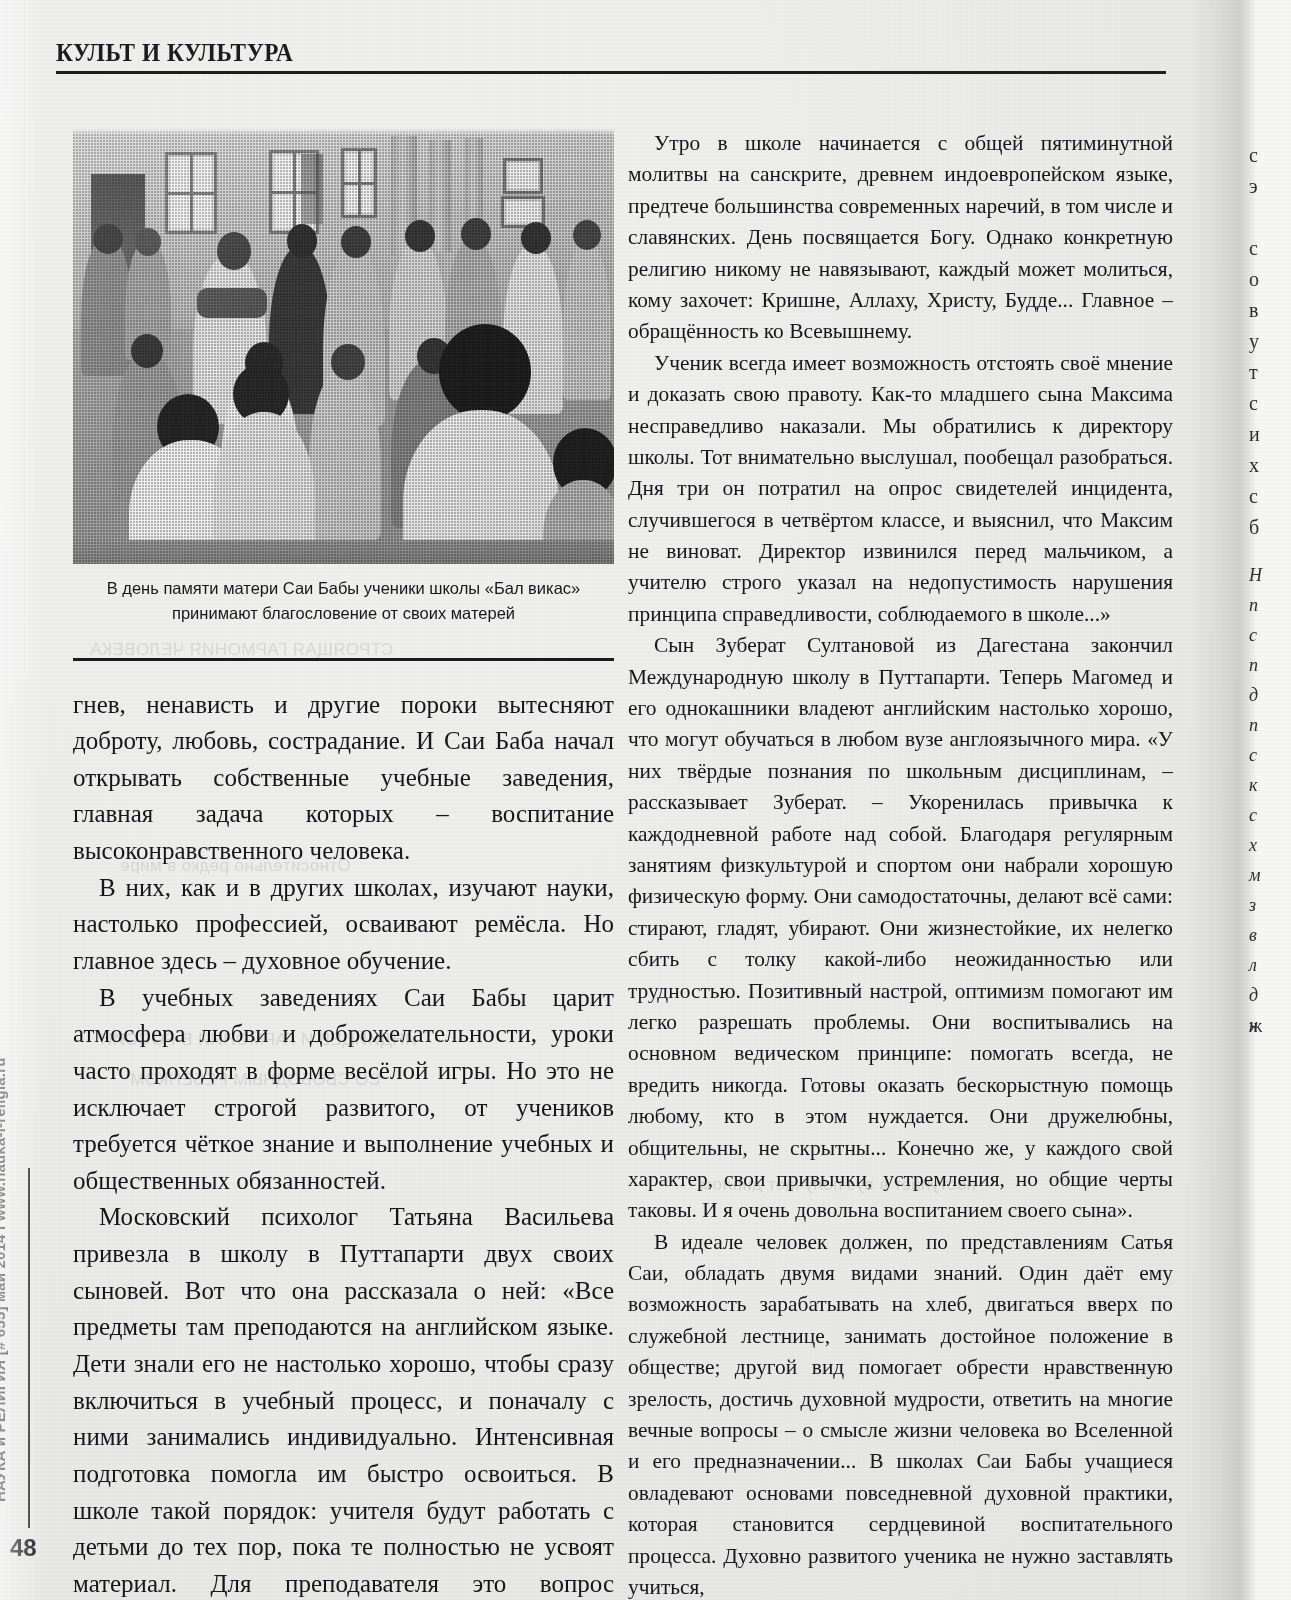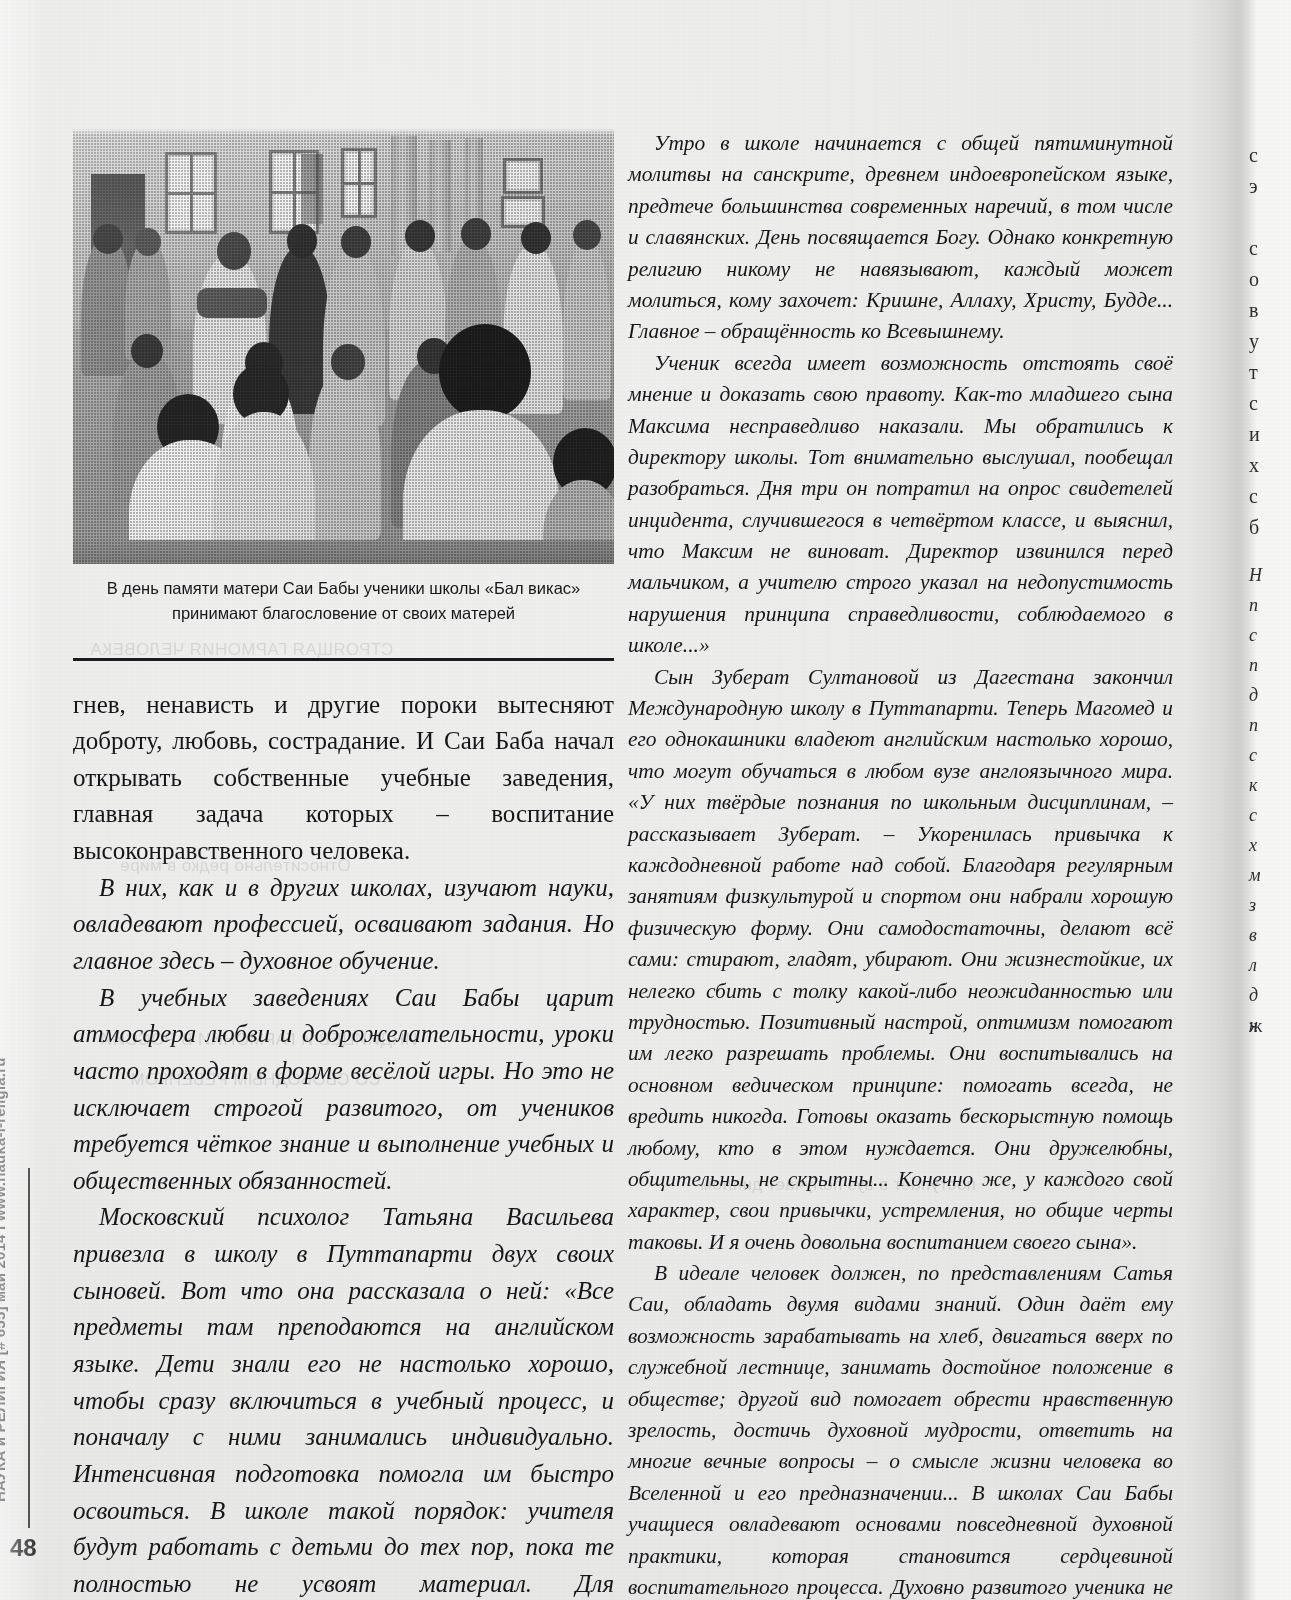--- a/index.html
+++ b/index.html
@@ -179,21 +179,21 @@
   p.body {
     margin: 0;
     font-size: 25px;
     line-height: 1.466;
     text-align: justify;
     text-justify: inter-word;
     hyphens: auto;
     color: #15151a;
   }
   p.body + p.body { margin-top: 0; }
-  p.indent { text-indent: 26px; font-style: italic; }
+  p.indent { text-indent: 26px; }
   p.gap { margin-top: 20px; }
 
   .col-right p.body { font-size: 21.4px; line-height: 1.467; }
 
   
   .side-imprint {
     position: absolute;
     left: 8px;
     bottom: 98px;
     transform-origin: left bottom;
@@ -257,20 +257,24 @@
     transform: scaleX(-1);
     pointer-events: none;
     white-space: nowrap;
   }
 </style>
 </head>
 <body>
 
 <div class="page">
 
+  <div class="rubric">
+    <span class="rubric-title">КУЛЬТ И КУЛЬТУРА</span>
+    <div class="rubric-rule"></div>
+  </div>
 
   <div class="ghost" style="left:90px; top:640px;">СТРОЯЩАЯ ГАРМОНИЯ ЧЕЛОВЕКА</div>
   <div class="ghost" style="left:120px; top:856px;">Относительно редко в мире</div>
   <div class="ghost" style="left:100px; top:1030px;">ИНДИЙЦЕВ И ГАРМОНИИ В РОССИИ</div>
   <div class="ghost" style="left:130px; top:1070px;">СО СВОБОДНЫМ РЕБЁНКОМ</div>
   <div class="ghost" style="left:700px; top:1175px;">поступает в вуз получает диплом</div>
 
   <div class="col-left">
 
     <div class="photo-wrap">
@@ -351,21 +355,21 @@
 
       <div class="caption">
         <span>В день памяти матери Саи Бабы ученики школы «Бал викас»</span><br>
         <span>принимают благословение от своих матерей</span>
       </div>
 
       <div class="caption-rule"></div>
     </div>
 
     <p class="body">гнев, ненависть и другие пороки вытесняют доброту, любовь, сострадание. И Саи Баба начал открывать собственные учебные заведения, главная задача которых – воспитание высоконравственного человека.</p>
-    <p class="body indent gap">В них, как и в других школах, изучают науки, овладевают профессией, осваивают задания. Но главное здесь – духовное обучение.</p>
+    <p class="body indent gap">В них, как и в других школах, изучают науки, настолько профессией, осваивают ремёсла. Но главное здесь – духовное обучение.</p>
     <p class="body indent gap">В учебных заведениях Саи Бабы царит атмосфера любви и доброжелательности, уроки часто проходят в форме весёлой игры. Но это не исключает строгой развитого, от учеников требуется чёткое знание и выполнение учебных и общественных обязанностей.</p>
     <p class="body indent">Московский психолог Татьяна Васильева привезла в школу в Путтапарти двух своих сыновей. Вот что она рассказала о ней: «Все предметы там преподаются на английском языке. Дети знали его не настолько хорошо, чтобы сразу включиться в учебный процесс, и поначалу с ними занимались индивидуально. Интенсивная подготовка помогла им быстро освоиться. В школе такой порядок: учителя будут работать с детьми до тех пор, пока те полностью не усвоят материал. Для преподавателя это вопрос профессиональной чести. И без всякой платы. Нет и «покупных» оценок, поборов, как нередко в российских школах... Я избавлена от необходимости контролировать, сделаны ли домашние задания. Соблюдается установка на то, что ученик должен всего добиваться сам своим прилежанием.</p>
   </div>
 
   <div class="col-right">
     <p class="body indent">Утро в школе начинается с общей пятиминутной молитвы на санскрите, древнем индоевропейском языке, предтече большинства современных наречий, в том числе и славянских. День посвящается Богу. Однако конкретную религию никому не навязывают, каждый может молиться, кому захочет: Кришне, Аллаху, Христу, Будде... Главное – обращённость ко Всевышнему.</p>
     <p class="body indent">Ученик всегда имеет возможность отстоять своё мнение и доказать свою правоту. Как-то младшего сына Максима несправедливо наказали. Мы обратились к директору школы. Тот внимательно выслушал, пообещал разобраться. Дня три он потратил на опрос свидетелей инцидента, случившегося в четвёртом классе, и выяснил, что Максим не виноват. Директор извинился перед мальчиком, а учителю строго указал на недопустимость нарушения принципа справедливости, соблюдаемого в школе...»</p>
     <p class="body indent">Сын Зуберат Султановой из Дагестана закончил Международную школу в Путтапарти. Теперь Магомед и его однокашники владеют английским настолько хорошо, что могут обучаться в любом вузе англоязычного мира. «У них твёрдые познания по школьным дисциплинам, – рассказывает Зуберат. – Укоренилась привычка к каждодневной работе над собой. Благодаря регулярным занятиям физкультурой и спортом они набрали хорошую физическую форму. Они самодостаточны, делают всё сами: стирают, гладят, убирают. Они жизнестойкие, их нелегко сбить с толку какой-либо неожиданностью или трудностью. Позитивный настрой, оптимизм помогают им легко разрешать проблемы. Они воспитывались на основном ведическом принципе: помогать всегда, не вредить никогда. Готовы оказать бескорыстную помощь любому, кто в этом нуждается. Они дружелюбны, общительны, не скрытны... Конечно же, у каждого свой характер, свои привычки, устремления, но общие черты таковы. И я очень довольна воспитанием своего сына».</p>
     <p class="body indent gap">В идеале человек должен, по представлениям Сатья Саи, обладать двумя видами знаний. Один даёт ему возможность зарабатывать на хлеб, двигаться вверх по служебной лестнице, занимать достойное положение в обществе; другой вид помогает обрести нравственную зрелость, достичь духовной мудрости, ответить на многие вечные вопросы – о смысле жизни человека во Вселенной и его предназначении... В школах Саи Бабы учащиеся овладевают основами повседневной духовной практики, которая становится сердцевиной воспитательного процесса. Духовно развитого ученика не нужно заставлять учиться,</p>
   </div>

